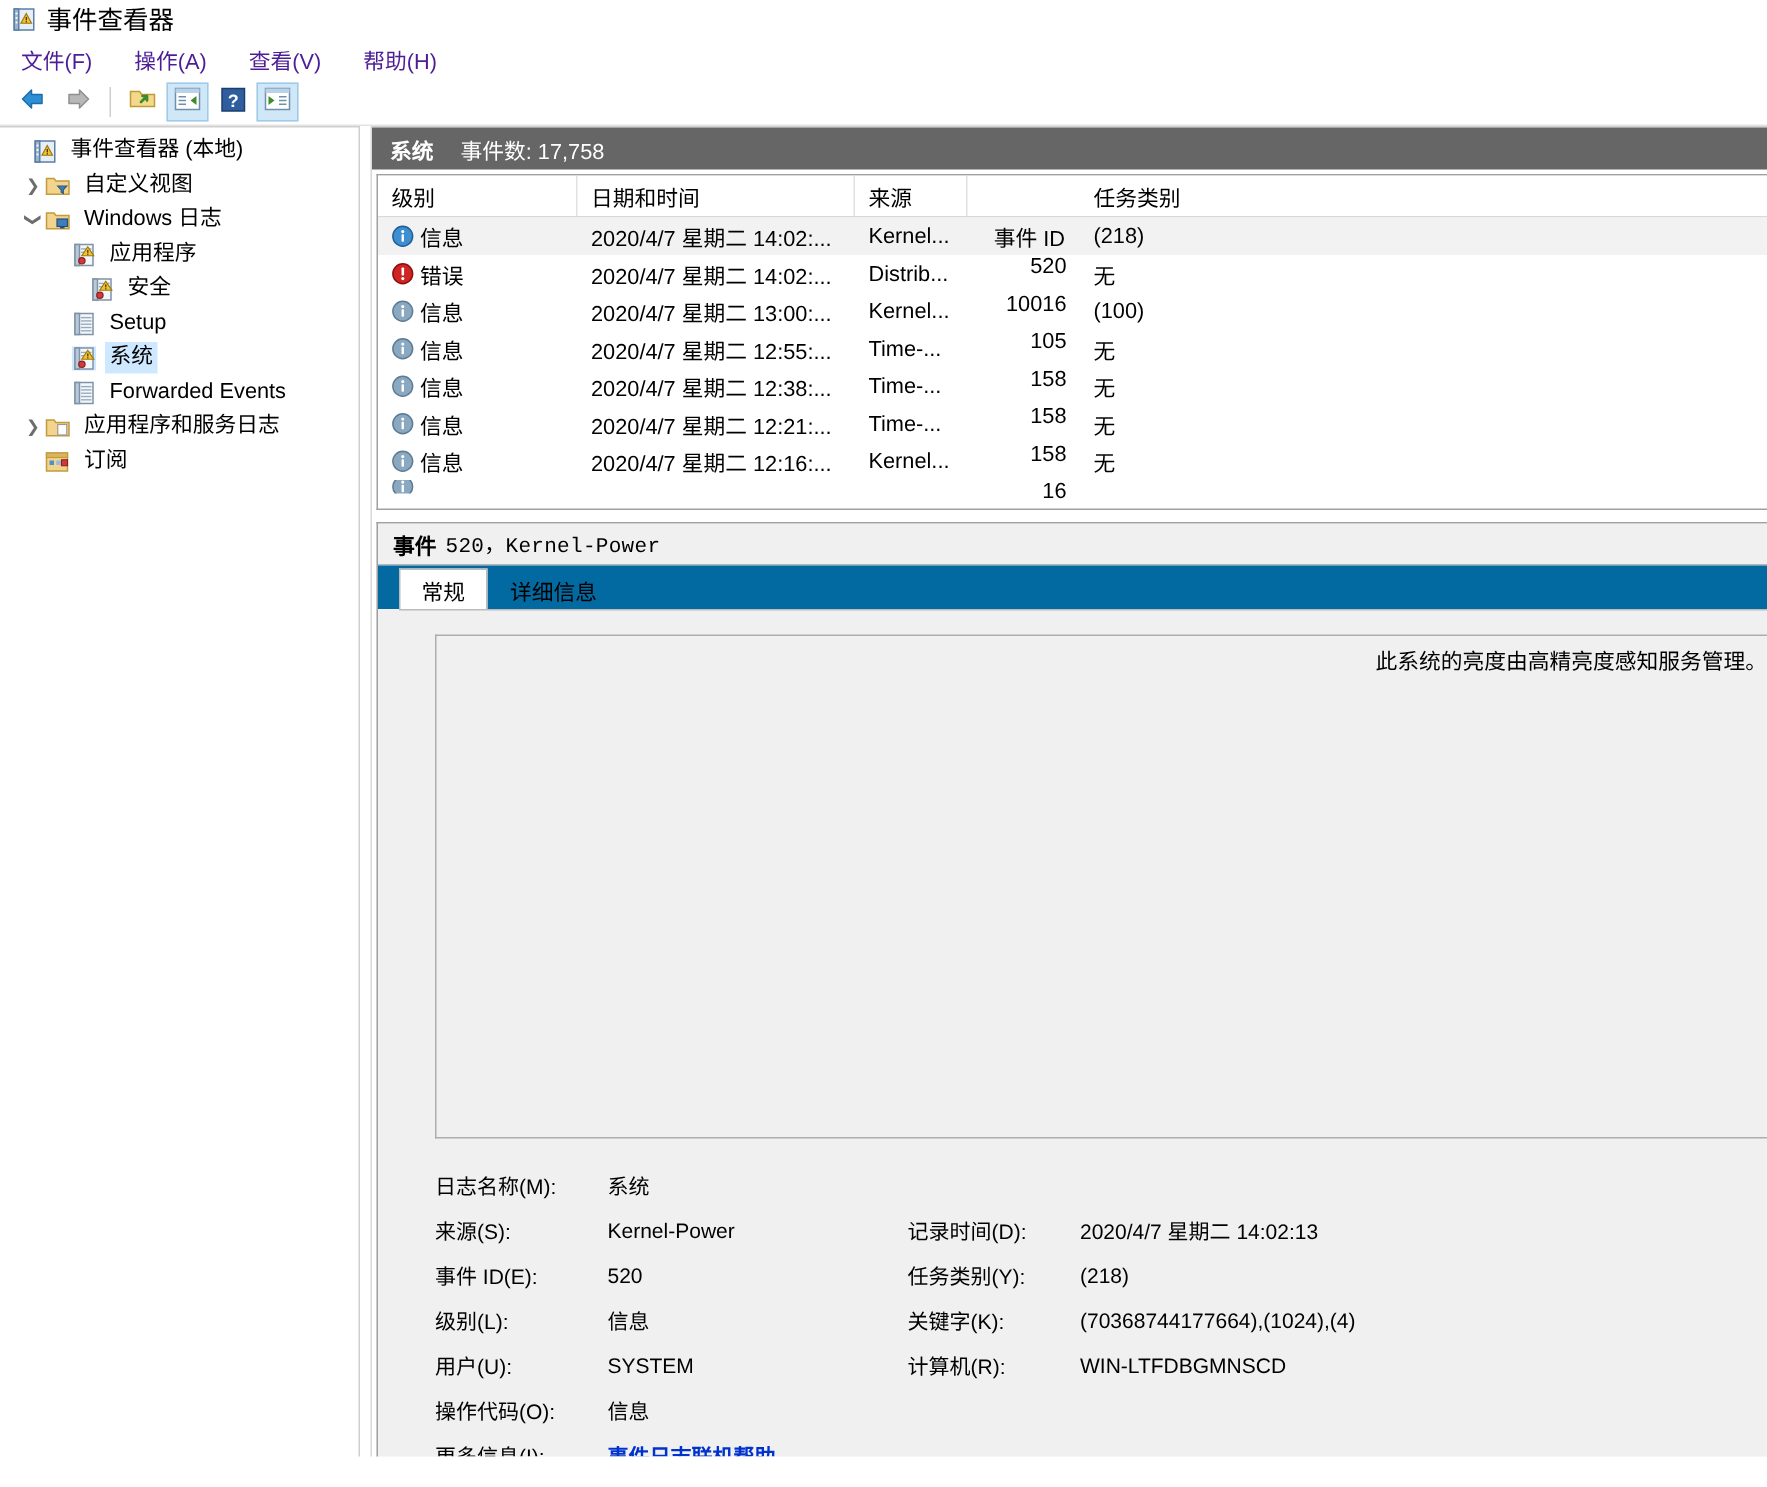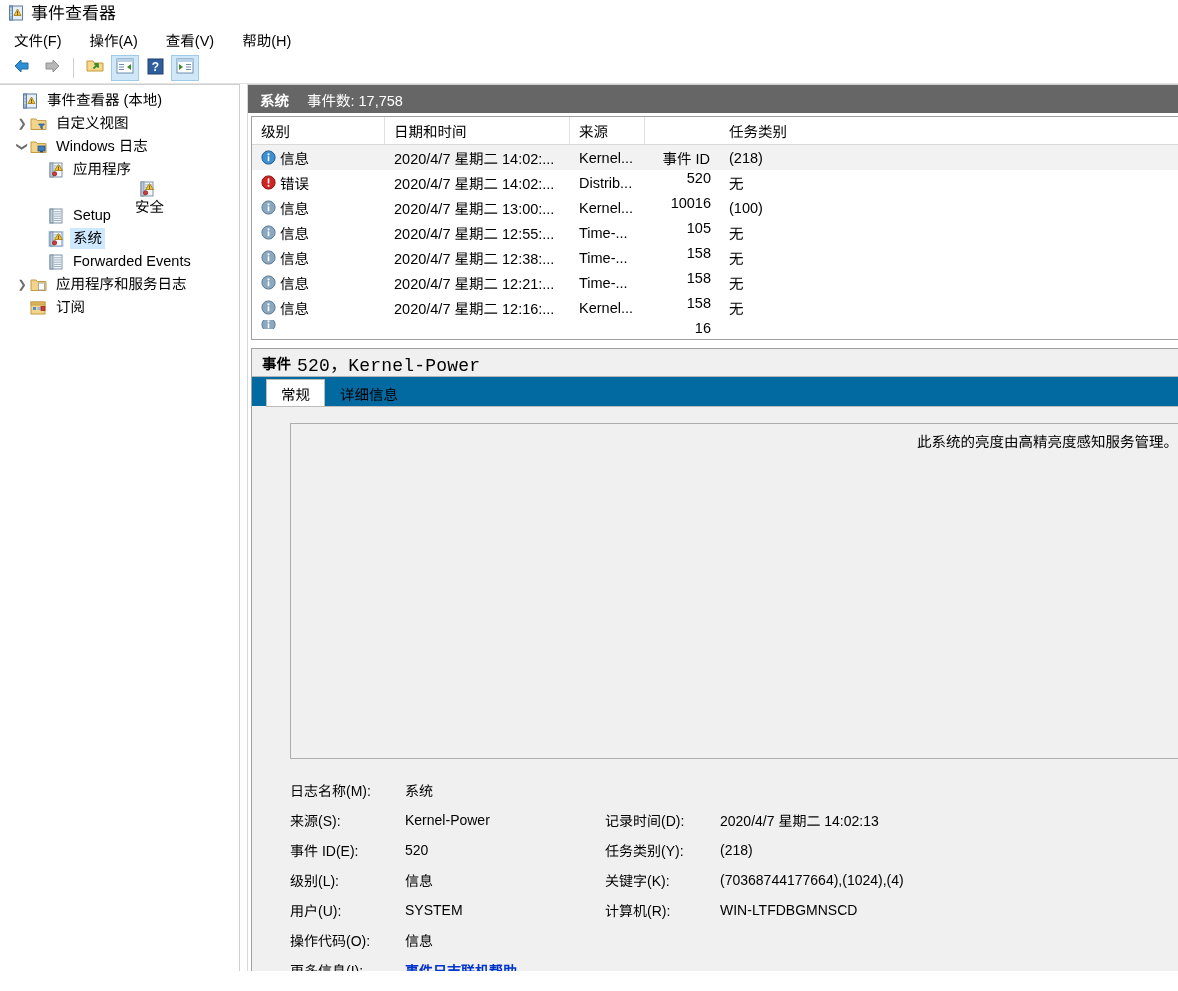--- a/index.html
+++ b/index.html
@@ -36,21 +36,21 @@
   
   .menubar {
     height: 26px;
     display: flex;
     align-items: center;
     padding-left: 12px;
     background: #ffffff;
   }
   .menu-item {
     font-size: 14.5px;
-    color: #000000;
+    color: #4c1d95;
     padding: 3px 9px 3px 2px;
     margin-right: 17px;
     cursor: default;
     white-space: nowrap;
   }
 
   
   .toolbar {
     height: 31px;
     display: flex;
@@ -249,21 +249,21 @@
     border-bottom: 1px solid #b5b5b5;
     flex: none;
   }
   .detail-title .dt-label {
     font-weight: bold;
     font-size: 14.5px;
     margin-right: 6px;
   }
   .detail-title .dt-value {
     font-family: "Liberation Mono", "DejaVu Sans Mono", monospace;
-    font-size: 18px;
+    font-size: 14px;
     letter-spacing: 0.2px;
   }
 
   .tabstrip {
     height: 29px;
     display: flex;
     align-items: flex-end;
     padding-left: 14px;
     background: #0369a1;
     flex: none;
@@ -474,21 +474,21 @@
           <rect x="6" y="5.7" width="7" height="0.9" fill="#96aabc"></rect>
           <path d="M10.5 2.5 L14.5 8.5 H6.5 Z" fill="#f2c230" stroke="#9c7a10" stroke-width="0.8"></path>
           <rect x="10.1" y="4.6" width="0.85" height="2" fill="#4a3a06"></rect>
           <rect x="10.1" y="7.1" width="0.85" height="0.85" fill="#4a3a06"></rect>
           <circle cx="6.6" cy="11.8" r="2.1" fill="#d13a3a" stroke="#8c1f1f" stroke-width="0.8"></circle>
         </svg>
       </span>
       <span class="t-label">应用程序</span>
     </div>
 
-    <div class="tree-row" style="padding-left:60px;flex-direction:column;">
+    <div class="tree-row" style="padding-left:60px;">
       <span class="t-icon">
         <svg width="16" height="16" viewBox="0 0 16 16">
           <rect x="2" y="1" width="12" height="14" fill="#f4f7fa" stroke="#7f93a8" stroke-width="1"></rect>
           <rect x="2" y="1" width="3" height="14" fill="#b9c9d8" stroke="#7f93a8" stroke-width="1"></rect>
           <rect x="6" y="3.5" width="7" height="0.9" fill="#96aabc"></rect>
           <rect x="6" y="5.7" width="7" height="0.9" fill="#96aabc"></rect>
           <path d="M10.5 2.5 L14.5 8.5 H6.5 Z" fill="#f2c230" stroke="#9c7a10" stroke-width="0.8"></path>
           <rect x="10.1" y="4.6" width="0.85" height="2" fill="#4a3a06"></rect>
           <rect x="10.1" y="7.1" width="0.85" height="0.85" fill="#4a3a06"></rect>
           <circle cx="6.6" cy="11.8" r="2.1" fill="#d13a3a" stroke="#8c1f1f" stroke-width="0.8"></circle>

